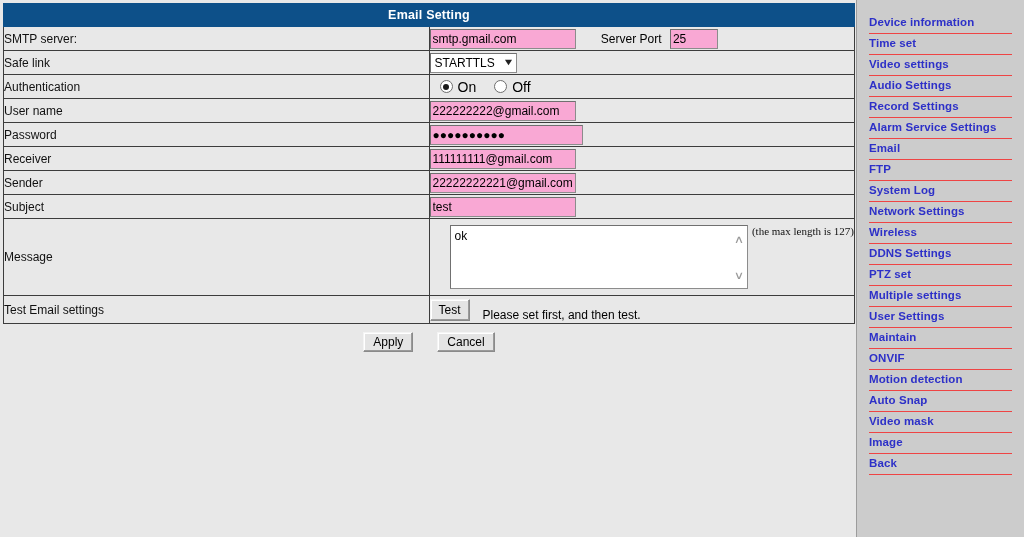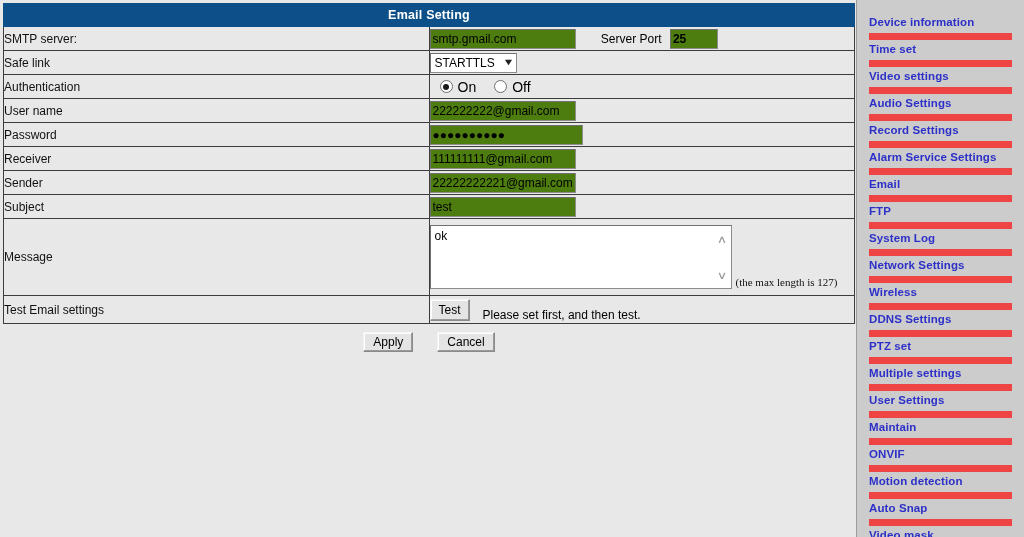--- a/index.html
+++ b/index.html
@@ -74,27 +74,27 @@
   
   input.txt {
     font-family: "Liberation Sans", sans-serif;
     font-size: 12px;
     height: 16px;
     line-height: 16px;
     padding: 1px 2px;
     border: 1px solid #8c8c8c;
     border-top-color: #707070;
     border-left-color: #707070;
-    background: #4d7c0f;
+    background: #f9a8d4;
     color: #000;
     box-sizing: content-box;
     vertical-align: middle;
   }
   .w-smtp   { width: 140px; }
-  .w-port   { width: 42px; font-weight: bold; }
+  .w-port   { width: 42px; }
   .w-user   { width: 140px; }
   .w-pass   { width: 147px; }
   .w-recv   { width: 140px; }
   .w-sender { width: 140px; }
   .w-subj   { width: 140px; }
 
   .port-label {
     margin-left: 22px;
     margin-right: 5px;
     font-size: 12px;
@@ -157,21 +157,21 @@
   }
   .radio-label { font-size: 14px; }
 
   
   .msg-row-value {
     height: 76px;
     padding: 5px 0 5px 5px;
   }
   .msg-wrap {
     display: flex;
-    align-items: flex-end;
+    margin-left: 20px;
   }
   .textarea-box {
     position: relative;
     width: 300px;
     height: 62px;
     border: 1px solid #8c8c8c;
     border-top-color: #707070;
     border-left-color: #707070;
     background: #ffffff;
     box-sizing: content-box;
@@ -261,21 +261,21 @@
     height: 537px;
     background: #cccccc;
     border-left: 1px solid #9c9c9c;
     box-sizing: border-box;
     padding-top: 13px;
   }
   .menu-item {
     display: block;
     margin: 0 12px 0 12px;
     padding: 2px 0 3px 0;
-    border-bottom: 7px solid #ef4444;
+    border-bottom: 1px solid #ef4444;
     color: #2d30c8;
     font-size: 11.5px;
     font-weight: bold;
     text-decoration: none;
     letter-spacing: 0.1px;
     line-height: 15px;
     cursor: pointer;
   }
 </style>
 </head>

